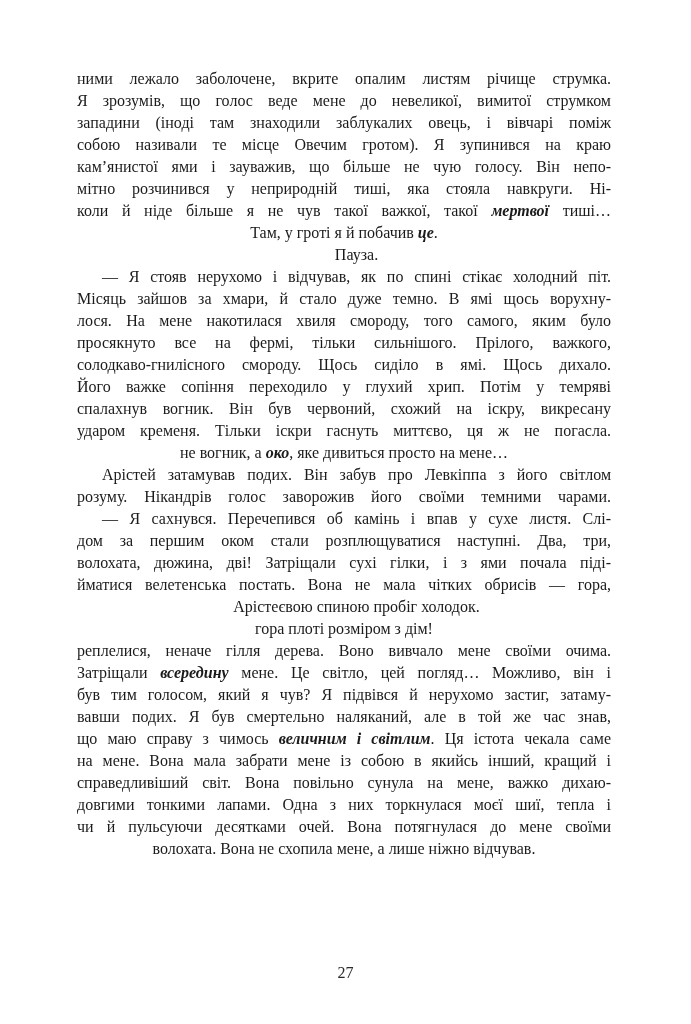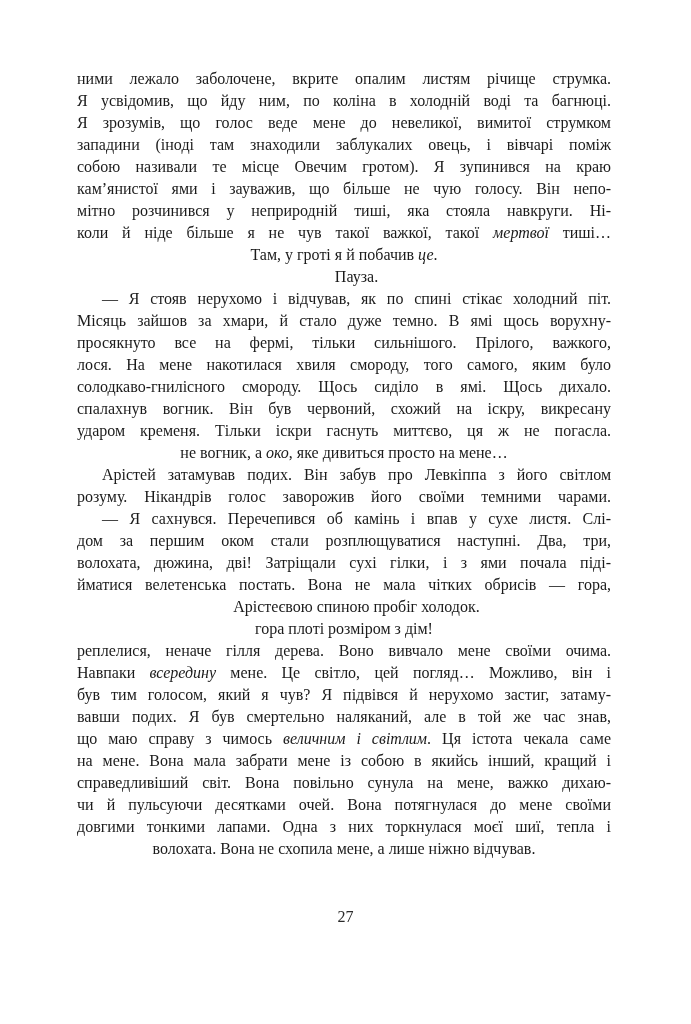--- a/index.html
+++ b/index.html
@@ -18,66 +18,66 @@
     position: absolute;
     left: 77px; top: 68px;
     width: 534px;
     font-size: 16px;
     line-height: 22px;
     color: #1b1b1b;
   }
   .line { text-align: center; white-space: normal; }
   .line.just { text-align: justify; text-align-last: justify; }
   .line.indent { padding-left: 25px; }
-  .line em { font-style: italic; }
+  .line em { font-style: italic; font-weight: bold; }
   .footer {
     position: absolute;
-    left: 0; top: 908px;
+    left: 0; top: 964px;
     width: 691px;
     text-align: center;
     font-size: 16px;
     color: #2a2a2a;
   }
 </style>
 </head>
 <body>
 
 <div class="book-page">
   <div class="text-block" style="color: rgb(27, 27, 27);">
       <div class="line just"><span>ними лежало заболочене, вкрите опалим листям річище струмка.</span></div>
-      <div class="line just"><span>Я усвідомив, що йду ним, по коліна в холодній воді та багнюці.</span></div>
       <div class="line just"><span>Я зрозумів, що голос веде мене до невеликої, вимитої струмком</span></div>
       <div class="line just"><span>западини (іноді там знаходили заблукалих овець, і вівчарі поміж</span></div>
       <div class="line just"><span>собою називали те місце Овечим гротом). Я зупинився на краю</span></div>
       <div class="line just"><span>кам’янистої ями і зауважив, що більше не чую голосу. Він непо-</span></div>
       <div class="line just"><span>мітно розчинився у неприродній тиші, яка стояла навкруги. Ні-</span></div>
       <div class="line just"><span>коли й ніде більше я не чув такої важкої, такої </span><em>мертвої</em><span> тиші…</span></div>
       <div class="line"><span>Там, у гроті я й побачив </span><em>це</em><span>.</span></div>
       <div class="line indent"><span>Пауза.</span></div>
       <div class="line indent just"><span>— Я стояв нерухомо і відчував, як по спині стікає холодний піт.</span></div>
       <div class="line just"><span>Місяць зайшов за хмари, й стало дуже темно. В ямі щось ворухну-</span></div>
+      <div class="line just"><span>лося. На мене накотилася хвиля смороду, того самого, яким було</span></div>
       <div class="line just"><span>просякнуто все на фермі, тільки сильнішого. Прілого, важкого,</span></div>
-      <div class="line just"><span>лося. На мене накотилася хвиля смороду, того самого, яким було</span></div>
       <div class="line just"><span>солодкаво-гнилісного смороду. Щось сиділо в ямі. Щось дихало.</span></div>
+      <div class="line just"><span>Його важке сопіння переходило у глухий хрип. Потім у темряві</span></div>
       <div class="line just"><span>спалахнув вогник. Він був червоний, схожий на іскру, викресану</span></div>
       <div class="line just"><span>ударом кременя. Тільки іскри гаснуть миттєво, ця ж не погасла.</span></div>
       <div class="line"><span>не вогник, а </span><em>око</em><span>, яке дивиться просто на мене…</span></div>
       <div class="line indent just"><span>Арістей затамував подих. Він забув про Левкіппа з його світлом</span></div>
       <div class="line just"><span>розуму. Нікандрів голос заворожив його своїми темними чарами.</span></div>
       <div class="line indent just"><span>— Я сахнувся. Перечепився об камінь і впав у сухе листя. Слі-</span></div>
       <div class="line just"><span>дом за першим оком стали розплющуватися наступні. Два, три,</span></div>
       <div class="line just"><span>волохата, дюжина, дві! Затріщали сухі гілки, і з ями почала піді-</span></div>
       <div class="line just"><span>йматися велетенська постать. Вона не мала чітких обрисів — гора,</span></div>
       <div class="line indent"><span>Арістеєвою спиною пробіг холодок.</span></div>
       <div class="line"><span>гора плоті розміром з дім!</span></div>
       <div class="line just"><span>реплелися, неначе гілля дерева. Воно вивчало мене своїми очима.</span></div>
-      <div class="line just"><span>Навпаки </span><em>всередину</em><span> мене. Це світло, цей погляд… Можливо, він і</span></div>
+      <div class="line just"><span>Затріщали </span><em>всередину</em><span> мене. Це світло, цей погляд… Можливо, він і</span></div>
       <div class="line just"><span>був тим голосом, який я чув? Я підвівся й нерухомо застиг, затаму-</span></div>
       <div class="line just"><span>вавши подих. Я був смертельно наляканий, але в той же час знав,</span></div>
       <div class="line just"><span>що маю справу з чимось </span><em>величним і світлим</em><span>. Ця істота чекала саме</span></div>
       <div class="line just"><span>на мене. Вона мала забрати мене із собою в якийсь інший, кращий і</span></div>
       <div class="line just"><span>справедливіший світ. Вона повільно сунула на мене, важко дихаю-</span></div>
+      <div class="line just"><span>довгими тонкими лапами. Одна з них торкнулася моєї шиї, тепла і</span></div>
       <div class="line just"><span>чи й пульсуючи десятками очей. Вона потягнулася до мене своїми</span></div>
-      <div class="line just"><span>довгими тонкими лапами. Одна з них торкнулася моєї шиї, тепла і</span></div>
       <div class="line"><span>волохата. Вона не схопила мене, а лише ніжно відчував.</span></div>
     </div>
   <div class="footer">27</div>
 </div>
 
 </body></html>

